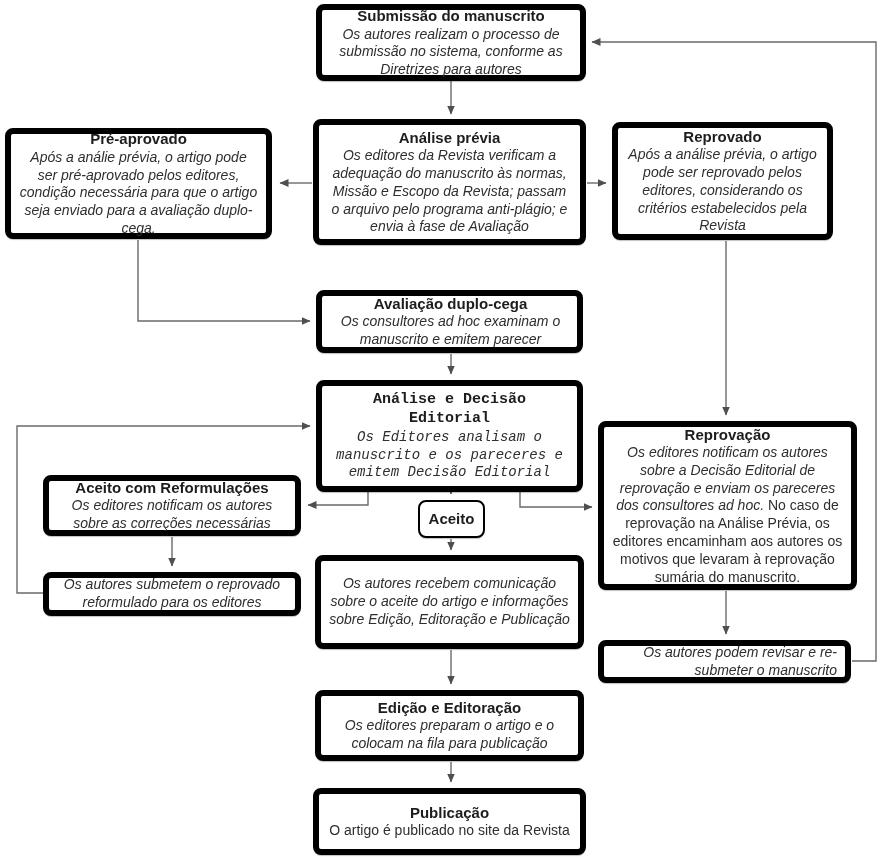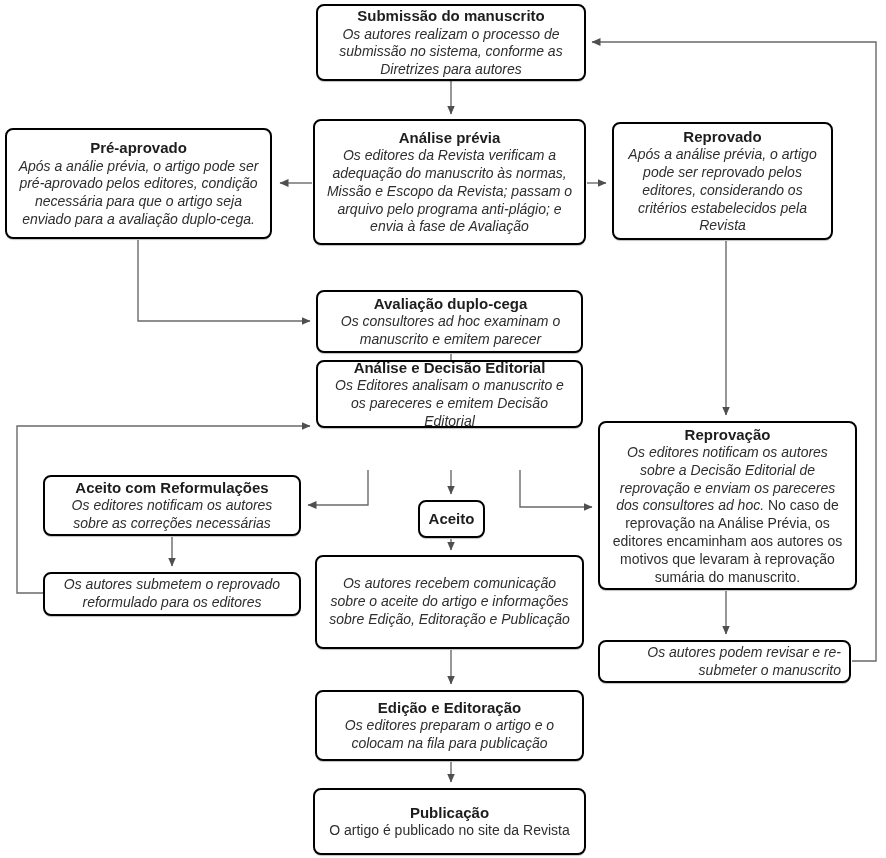--- a/index.html
+++ b/index.html
@@ -7,21 +7,21 @@
     position:relative;
     width:886px;height:858px;
     background:#ffffff;
     font-family:"Liberation Sans", sans-serif;
     overflow:hidden;
   }
   #edges{position:absolute;left:0;top:0;width:886px;height:858px;}
   .node{
     position:absolute;
     background:#ffffff;
-    border:2px solid #000000;
+    border:6px solid #000000;
     border-radius:8px;
     box-sizing:border-box;
     display:flex;flex-direction:column;justify-content:center;align-items:center;
     text-align:center;
     padding:3px 8px;
     box-shadow:0 2px 1px -1px rgba(0,0,0,0.25);
   }
   .node .title{
     font-weight:bold;
     font-size:15px;
@@ -35,21 +35,21 @@
     color:#2e2e2e;
   }
   .node .body .regular, .node .body.regular{font-style:normal;}
 
   
   #n-submissao  {left:316px; top:4px;   width:270px; height:77px;}
   #n-previa     {left:313px; top:119px; width:273px; height:126px;}
   #n-preaprovado{left:5px;   top:128px; width:267px; height:111px;}
   #n-reprovado  {left:612px; top:122px; width:221px; height:118px;}
   #n-avaliacao  {left:316px; top:290px; width:267px; height:63px;padding-left:10px;}
-  #n-decisao    {left:316px; top:360px; width:267px; height:68px;}
+  #n-decisao    {left:316px; top:380px; width:267px; height:112px;font-family:Liberation Mono, monospace;}
   #n-aceitoreform{left:43px; top:475px; width:258px; height:61px;}
   #n-submetem   {left:43px;  top:572px; width:258px; height:44px;}
   #n-aceito     {left:418px; top:500px; width:67px;  height:38px; border-width:2.5px;justify-content:center;}
   #n-recebem    {left:315px; top:555px; width:269px; height:94px;}
   #n-reprovacao {left:598px; top:421px; width:259px; height:169px;}
   #n-revisar    {left:598px; top:640px; width:253px; height:43px;text-align:right;}
   #n-edicao     {left:315px; top:690px; width:269px; height:71px;}
   #n-publicacao {left:313px; top:788px; width:273px; height:67px;}
 </style>
 </head>

